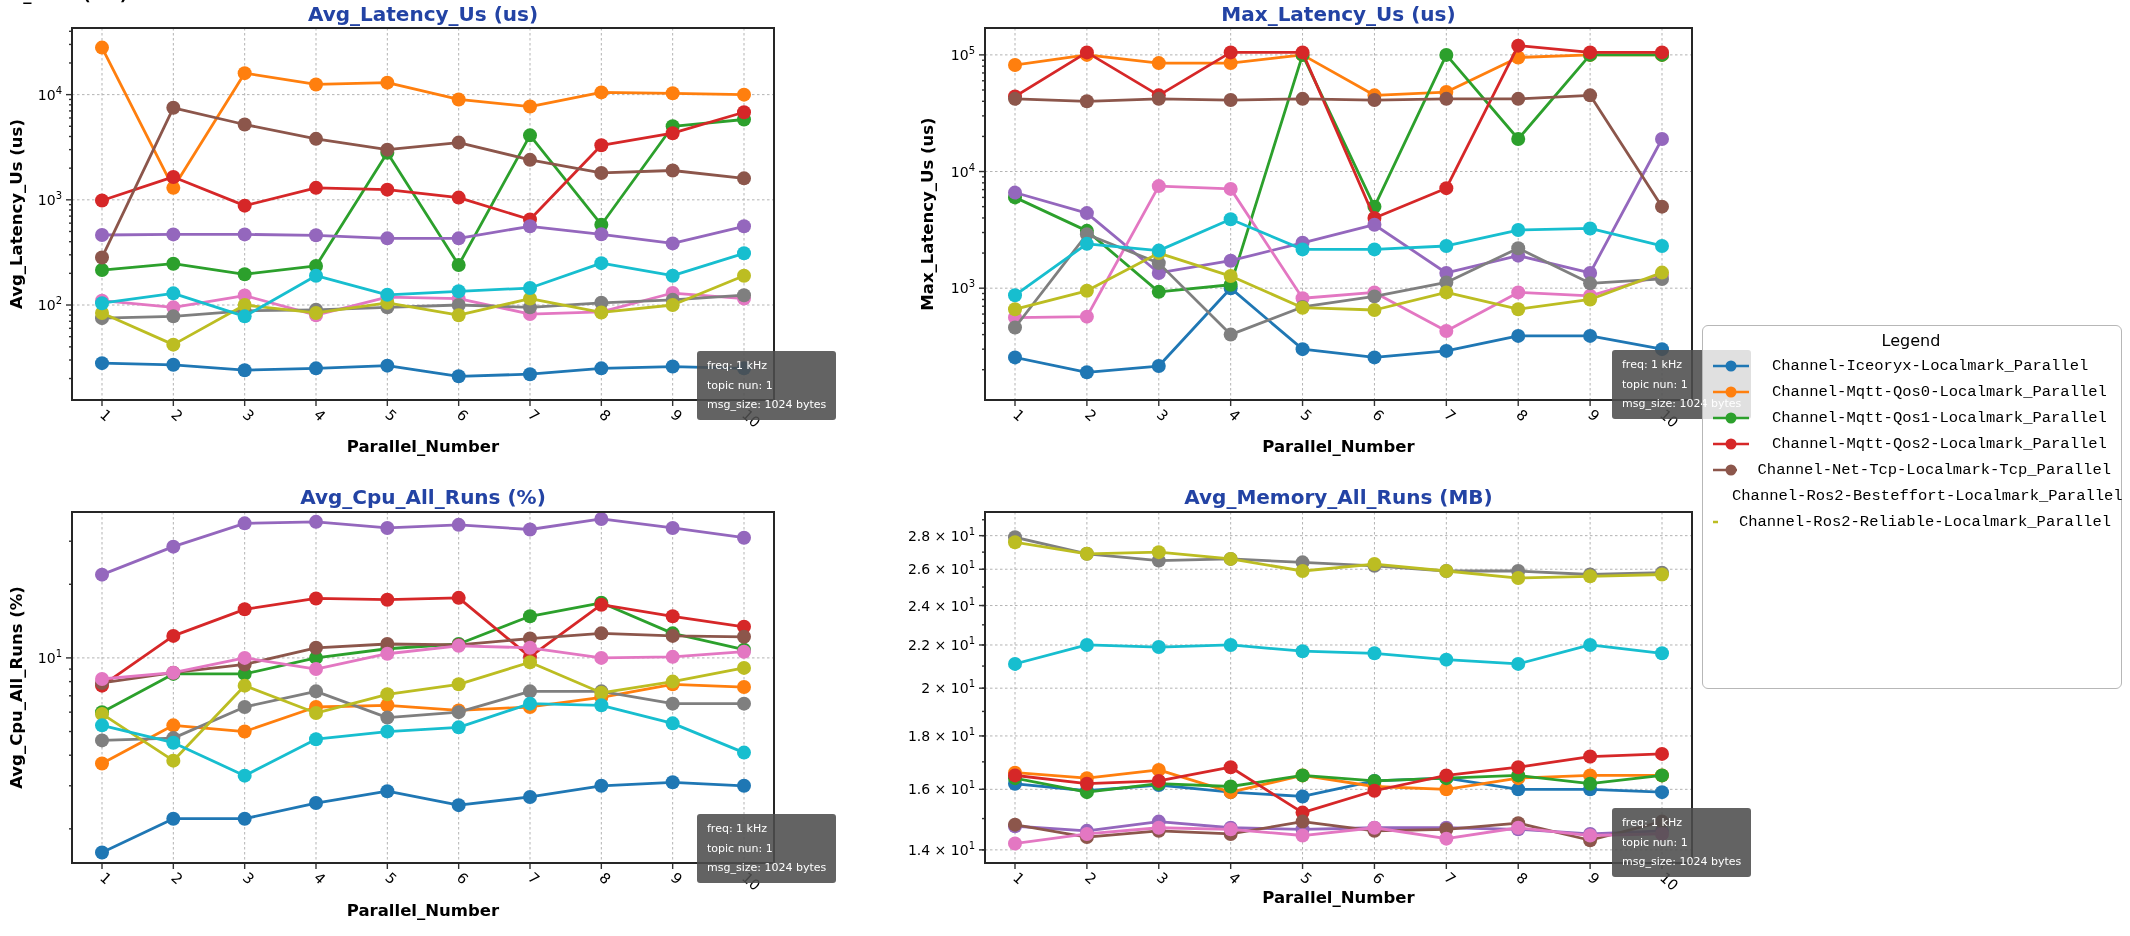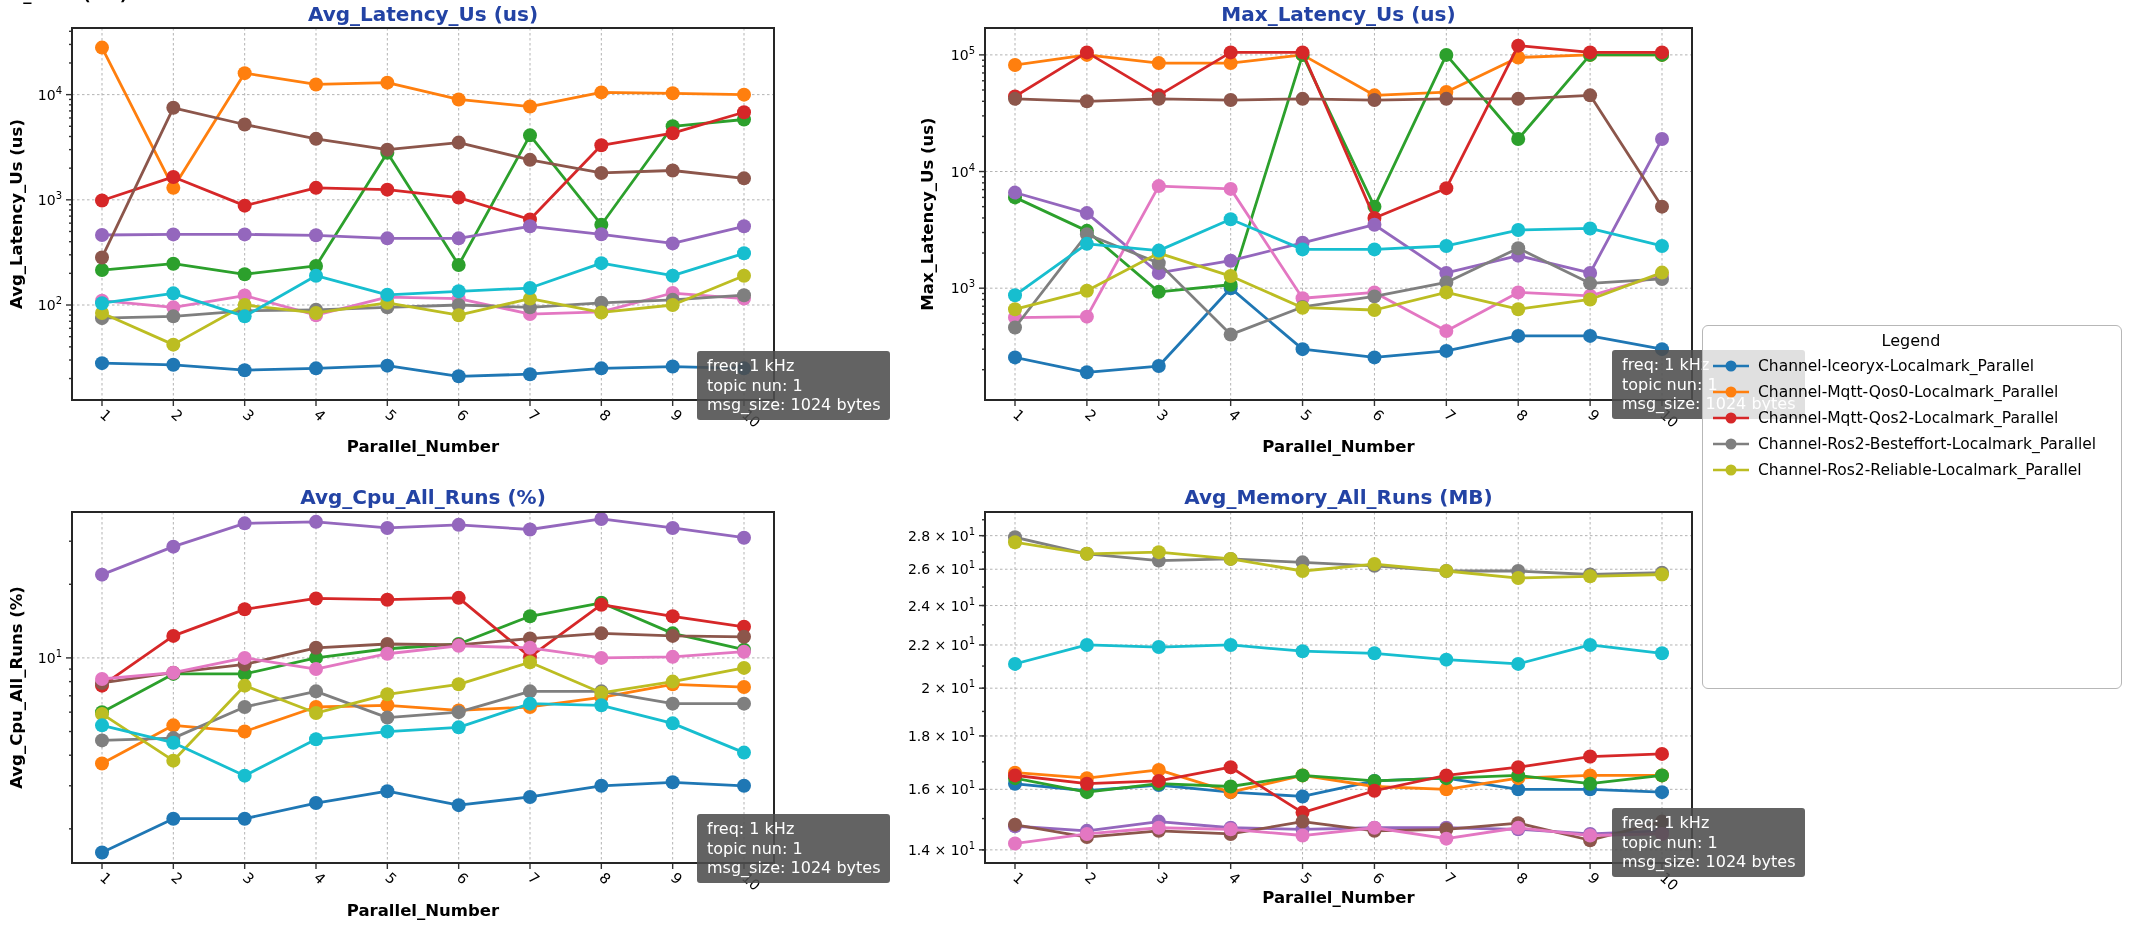--- a/index.html
+++ b/index.html
@@ -6,28 +6,28 @@
   #stage{position:relative;width:2130px;height:936px;background:#fff;overflow:hidden;
          font-family:"DejaVu Sans","Liberation Sans",sans-serif;}
   #figure-svg{position:absolute;left:0;top:0;z-index:1;}
   .grid{stroke:#b3b3b3;stroke-width:1;stroke-dasharray:2.5 2.5;}
   .tick{stroke:#333;stroke-width:1.4;}
   .ctitle{font-weight:bold;font-size:20px;}
   .alabel{font-weight:bold;font-size:16.5px;fill:#000;}
   .ytick{font-size:14px;fill:#000;}
   .sup{font-size:10px;}
   .xtick{font-size:14.5px;fill:#000;}
-  .ann{position:absolute;background:rgba(77,77,77,0.88);color:#fff;font-size:16px;
+  .ann{position:absolute;background:rgba(77,77,77,0.88);color:#fff;font-size:11px;
        line-height:19.5px;padding:5px 10px;border-radius:3px;z-index:5;white-space:nowrap;}
   .legend{position:absolute;left:1702px;top:325px;width:420px;height:364px;
           background:rgba(255,255,255,0.8);border:1px solid #b7b7b7;border-radius:6px;
           z-index:10;box-sizing:border-box;padding:3px 10px 4px 8px;}
   .legend-title{text-align:center;font-size:16px;color:#000;height:24px;line-height:24px;}
   .legend-item{display:flex;align-items:center;height:26px;}
-  .legend-label{font-size:15.5px;color:#000;margin-left:7px;white-space:nowrap;}
+  .legend-label{font-size:15.5px;color:#000;margin-left:21px;white-space:nowrap;font-family:Liberation Mono, monospace;}
 </style>
 </head>
 <body>
 
 <div id="stage">
   <svg id="figure-svg" width="2130" height="936" viewBox="0 0 2130 936">
       <g>
         <line x1="102" x2="102" y1="28" y2="400" class="grid"></line>
         <line x1="173.33333333333331" x2="173.33333333333331" y1="28" y2="400" class="grid"></line>
         <line x1="244.66666666666666" x2="244.66666666666666" y1="28" y2="400" class="grid"></line>
@@ -768,24 +768,38 @@
         </div>
         <div class="legend-item">
           <svg width="40" height="16">
             <line x1="2" x2="38" y1="8" y2="8" stroke="#ff7f0e" stroke-width="2.6"></line>
             <circle cx="20" cy="8" r="5.5" fill="#ff7f0e"></circle>
           </svg>
           <span class="legend-label">Channel-Mqtt-Qos0-Localmark_Parallel</span>
         </div>
         <div class="legend-item">
           <svg width="40" height="16">
+            <line x1="2" x2="38" y1="8" y2="8" stroke="#2ca02c" stroke-width="2.6"></line>
+            <circle cx="20" cy="8" r="5.5" fill="#2ca02c"></circle>
+          </svg>
+          <span class="legend-label">Channel-Mqtt-Qos1-Localmark_Parallel</span>
+        </div>
+        <div class="legend-item">
+          <svg width="40" height="16">
             <line x1="2" x2="38" y1="8" y2="8" stroke="#d62728" stroke-width="2.6"></line>
             <circle cx="20" cy="8" r="5.5" fill="#d62728"></circle>
           </svg>
           <span class="legend-label">Channel-Mqtt-Qos2-Localmark_Parallel</span>
+        </div>
+        <div class="legend-item">
+          <svg width="40" height="16">
+            <line x1="2" x2="38" y1="8" y2="8" stroke="#8c564b" stroke-width="2.6"></line>
+            <circle cx="20" cy="8" r="5.5" fill="#8c564b"></circle>
+          </svg>
+          <span class="legend-label">Channel-Net-Tcp-Localmark-Tcp_Parallel</span>
         </div>
         <div class="legend-item">
           <svg width="40" height="16">
             <line x1="2" x2="38" y1="8" y2="8" stroke="#7f7f7f" stroke-width="2.6"></line>
             <circle cx="20" cy="8" r="5.5" fill="#7f7f7f"></circle>
           </svg>
           <span class="legend-label">Channel-Ros2-Besteffort-Localmark_Parallel</span>
         </div>
         <div class="legend-item">
           <svg width="40" height="16">

